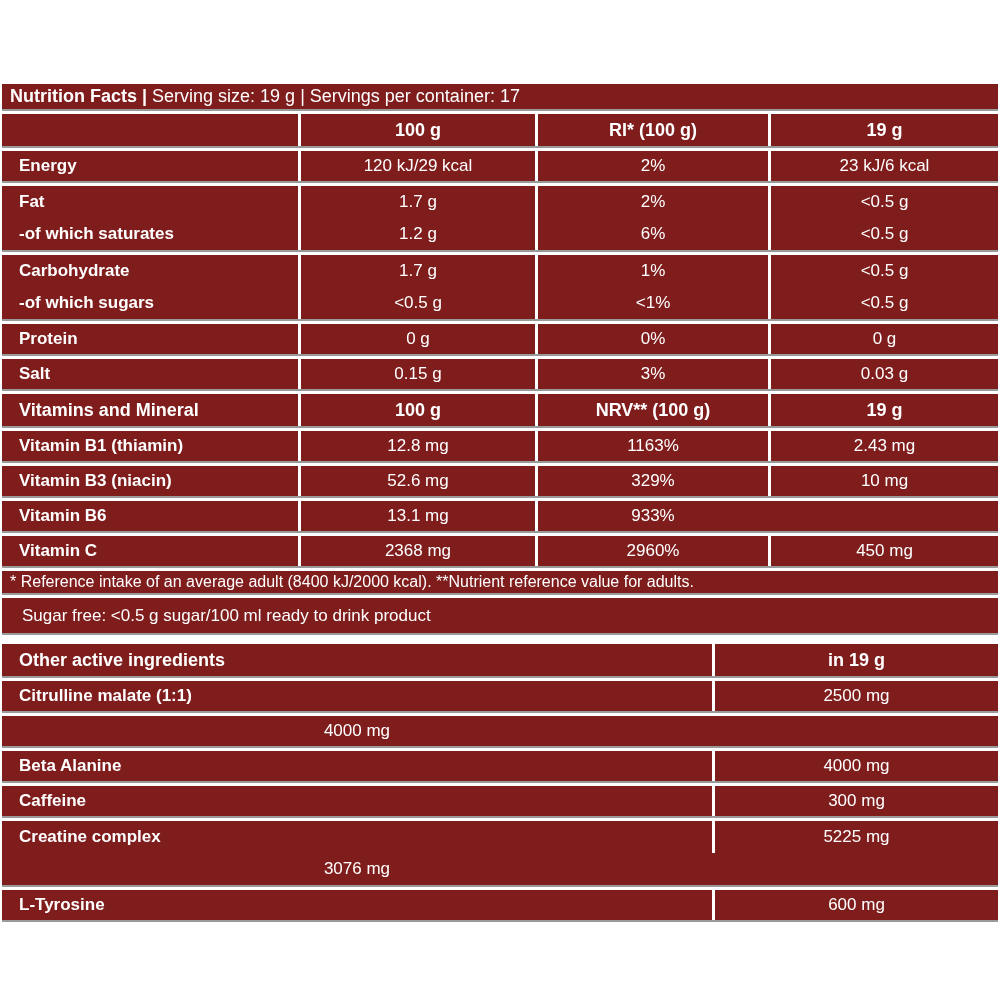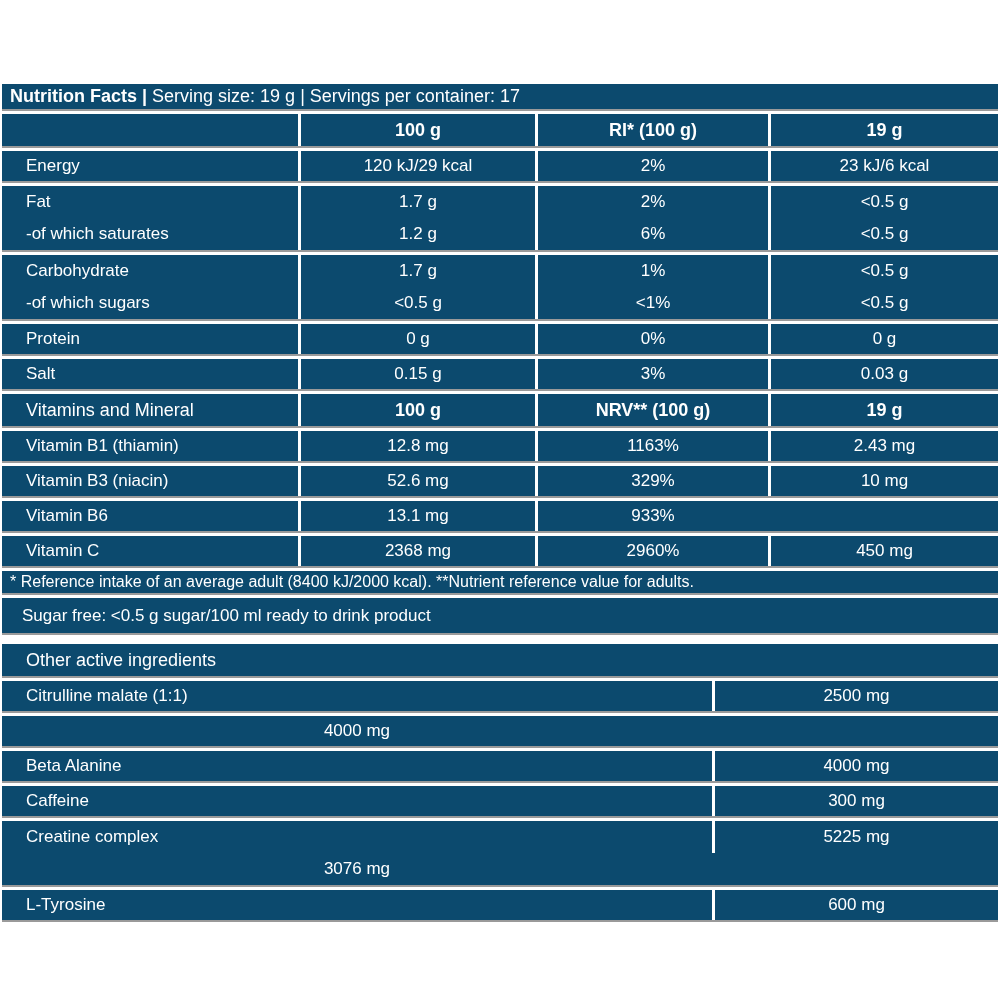--- a/index.html
+++ b/index.html
@@ -3,39 +3,39 @@
 <meta charset="utf-8">
 <style>
   html,body{margin:0;padding:0;}
   body{
     width:1000px;height:1000px;background:#ffffff;
     font-family:"Liberation Sans", sans-serif;
     -webkit-font-smoothing:antialiased;
   }
   .sheet{position:absolute;top:84px;left:2px;width:996px;}
   .block{
-    background:#0c4a6e;color:#ffffff;
+    background:#7f1d1d;color:#ffffff;
     border-bottom:2px solid #9a9a9a;
     margin-bottom:3px;
     box-sizing:border-box;
   }
   .title-bar{
     height:27px;display:flex;align-items:center;
     padding-left:8px;font-size:18px;white-space:pre;
   }
   .title-bar .b{font-weight:bold;}
   .grid4{display:grid;grid-template-columns:296px 237px 233px 230px;}
   .grid2{display:grid;grid-template-columns:710px 286px;}
   .c{
     display:flex;align-items:center;justify-content:center;
     height:30px;font-size:17px;box-sizing:border-box;
   }
   .hdr .c{height:32px;font-weight:bold;font-size:18px;}
   .multi .c{height:32px;}
-  .c.lbl{justify-content:flex-start;padding-left:24px;font-weight:normal;border-radius:10px;}
+  .c.lbl{justify-content:flex-start;padding-left:17px;font-weight:bold;border-radius:10px;}
   .grid4 .c:nth-child(4n+2),
   .grid4 .c:nth-child(4n+3),
   .grid4 .c:nth-child(4n+4),
   .grid2 .c:nth-child(2n){border-left:3px solid #ffffff;}
   .note-bar{
     height:24px;display:flex;align-items:center;
     padding-left:8px;font-size:16px;
   }
   .sugar-bar{
     height:37px;display:flex;align-items:center;
@@ -131,20 +131,21 @@
         <div class="c">450 mg</div>
       </div>
     </div>
 
   <div class="block note-bar">* Reference intake of an average adult (8400 kJ/2000 kcal). **Nutrient reference value for adults.</div>
 
   <div class="block sugar-bar">Sugar free: &lt;0.5 g sugar/100 ml ready to drink product</div>
 
   <div class="block grid2 hdr">
     <div class="c lbl">Other active ingredients</div>
+    <div class="c">in 19 g</div>
   </div>
 
   <div>
       <div class="block grid2">
         <div class="c lbl">Citrulline malate (1:1)</div>
         <div class="c">2500 mg</div>
       </div>
       <div class="block grid2">
         <div class="c">4000 mg</div>
       </div>

